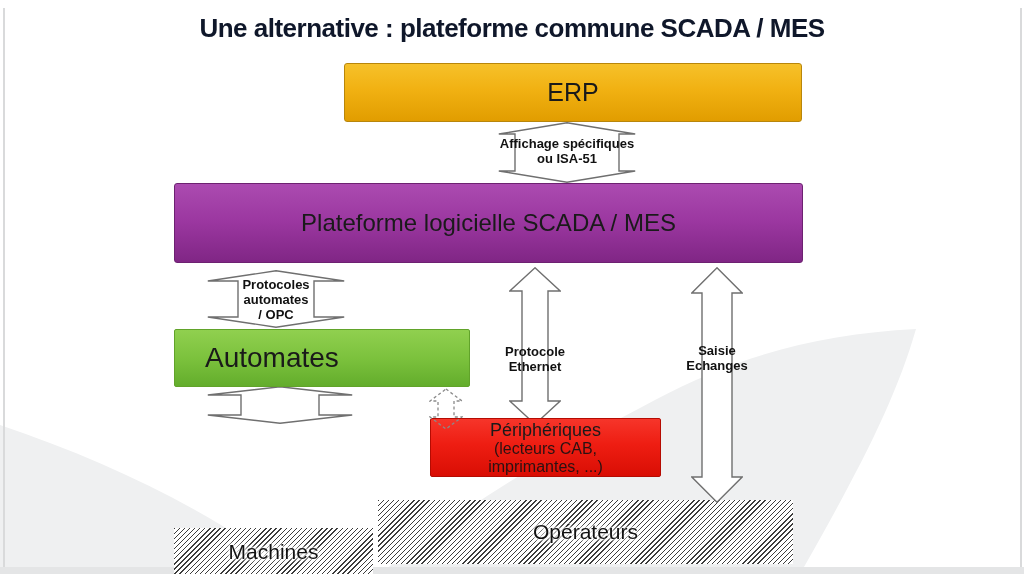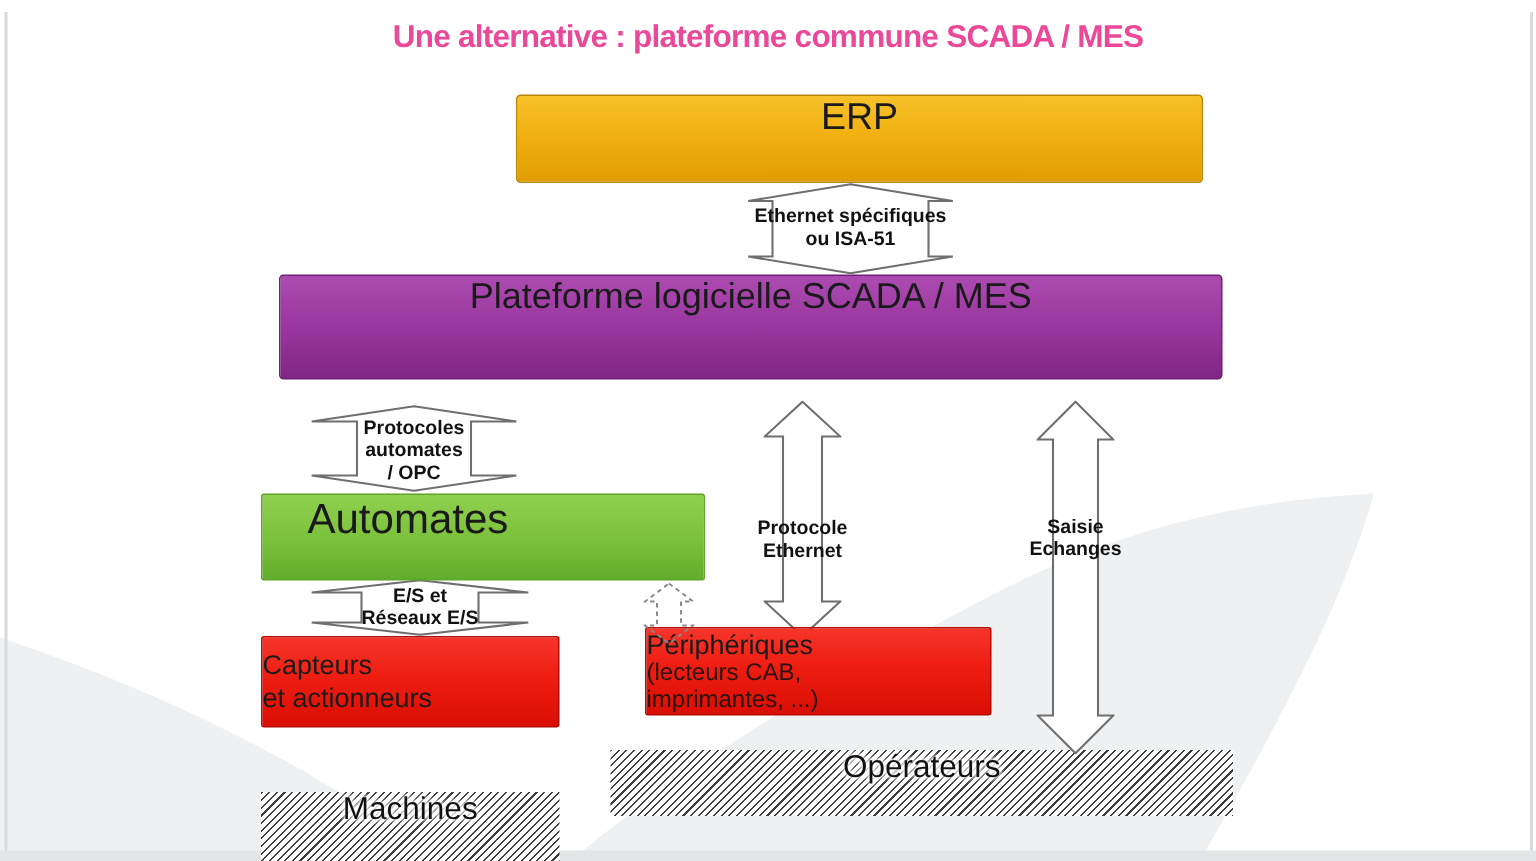--- a/index.html
+++ b/index.html
@@ -9,53 +9,53 @@
     -webkit-font-smoothing:antialiased;
   }
   .abs{position:absolute;}
   
   #bg-svg{position:absolute;left:0;top:0;z-index:0;}
   .edge-line{position:absolute;background:#d9dadb;z-index:0;}
   #bottom-strip{position:absolute;left:0;top:567px;width:1024px;height:7px;background:#e4e5e6;z-index:1;}
   
   #title{
     left:0;top:13px;width:1024px;text-align:center;
-    font-size:21px;font-weight:700;color:#ec4899;letter-spacing:-0.5px;z-index:5;
+    font-size:26px;font-weight:700;color:#0f172a;letter-spacing:-0.5px;z-index:5;
   }
   
-  .box{display:flex;justify-content:center;color:#1a1a1a;z-index:3;box-sizing:border-box;}
+  .box{display:flex;align-items:center;justify-content:center;color:#1a1a1a;z-index:3;box-sizing:border-box;}
   #erp-box{
     left:344px;top:63px;width:458px;height:59px;border-radius:3px;
     background:linear-gradient(180deg,#f6c12a 0%,#f1b112 45%,#e19d00 100%);
     border:1px solid #b8860b;font-size:25px;
   }
   #platform-box{
-    left:174px;top:183px;width:629px;height:70px;border-radius:3px;
+    left:174px;top:183px;width:629px;height:80px;border-radius:3px;
     background:linear-gradient(180deg,#ab4bb0 0%,#9b37a0 48%,#802685 100%);
-    border:1px solid #6d2171;font-size:24px;margin-left:12px;
+    border:1px solid #6d2171;font-size:24px;
   }
   #automates-box{
     left:174px;top:329px;width:296px;height:58px;border-radius:2px;
     background:linear-gradient(180deg,#90d04f 0%,#7cc23d 50%,#63ad2c 100%);
     border:1px solid #61a32a;font-size:28px;justify-content:flex-start;padding-left:30px;
   }
   .red-box{
     background:linear-gradient(180deg,#f6352a 0%,#ee1d12 45%,#d90e04 100%);
     border:1px solid #b50b02;border-radius:2px;flex-direction:column;line-height:1.2;
   }
   #capteurs-box{left:174px;top:424px;width:199px;height:61px;font-size:18px;}
   #peripheriques-box{left:430px;top:418px;width:231px;height:59px;font-size:18px;line-height:1.15;}
   #peripheriques-box .sub{font-size:16px;line-height:1.1;color:#2a1212;}
   .hatch-box{
     background:repeating-linear-gradient(135deg,#3c3c3c 0px,#3c3c3c 1px,#ffffff 1px,#ffffff 3.6px);
     font-size:21px;color:#111;z-index:3;
     text-shadow:0 0 3px #fff,0 0 3px #fff,0 0 5px #fff,0 0 6px #fff;
   }
   #machines-box{left:174px;top:528px;width:199px;height:48px;}
-  #operateurs-box{left:407px;top:500px;width:415px;height:44px;}
+  #operateurs-box{left:378px;top:500px;width:415px;height:64px;}
   
   .arrow{position:absolute;z-index:2;}
   .arrow polygon{fill:#ffffff;stroke:#6f6f6f;stroke-width:1.4;stroke-linejoin:miter;}
   #saisie-arrow{z-index:4;}
   #dashed-arrow{z-index:4;}
   #dashed-arrow polygon{fill:none;stroke:#8a8a8a;stroke-width:1.3;stroke-dasharray:3,2.6;}
   .conn-label{
     position:absolute;z-index:5;text-align:center;
     font-size:13px;font-weight:700;color:#111;line-height:1.16;
   }
@@ -76,21 +76,21 @@
   <div id="title" class="abs">Une alternative : plateforme commune SCADA / MES</div>
 
   <div id="erp-box" class="abs box">
     <span>ERP</span>
   </div>
 
   <svg class="arrow" style="left:498px;top:122px;" width="138" height="61" viewBox="0 0 138 61">
     <polygon points="69,0.8 137.2,12 121,12 121,49 137.2,49 69,60.2 0.8,49 17,49 17,12 0.8,12"></polygon>
   </svg>
   <div class="conn-label" style="left:497px;top:136px;width:140px;">
-    <div>Ethernet spécifiques</div>
+    <div>Affichage spécifiques</div>
     <div>ou ISA-51</div>
   </div>
 
   <div id="platform-box" class="abs box">
     <span>Plateforme logicielle SCADA / MES</span>
   </div>
 
   <svg class="arrow" style="left:207px;top:270px;" width="138" height="58" viewBox="0 0 138 58">
     <polygon points="69,0.8 137.2,11 107,11 107,47 137.2,47 69,57.2 0.8,47 31,47 31,11 0.8,11"></polygon>
   </svg>
@@ -100,29 +100,21 @@
     <div>/ OPC</div>
   </div>
 
   <div id="automates-box" class="abs box">
     <span>Automates</span>
   </div>
 
   <svg class="arrow" style="left:207px;top:386px;" width="146" height="38" viewBox="0 0 146 38">
     <polygon points="73,0.8 145.2,9 112,9 112,29 145.2,29 73,37.2 0.8,29 34,29 34,9 0.8,9"></polygon>
   </svg>
-  <div class="conn-label" style="left:207px;top:389px;width:146px;">
-    <div>E/S et</div>
-    <div>Réseaux E/S</div>
-  </div>
 
-  <div id="capteurs-box" class="abs box red-box">
-    <div>Capteurs</div>
-    <div>et actionneurs</div>
-  </div>
 
   <svg id="dashed-arrow" class="arrow" style="left:429px;top:388px;" width="34" height="42" viewBox="0 0 34 42">
     <polygon points="17,1 33,13 25,13 25,29 33,29 17,41 1,29 9,29 9,13 1,13"></polygon>
   </svg>
 
   <div id="peripheriques-box" class="abs box red-box">
     <div>Périphériques</div>
     <div class="sub">(lecteurs CAB,</div>
     <div class="sub">imprimantes, ...)</div>
   </div>

